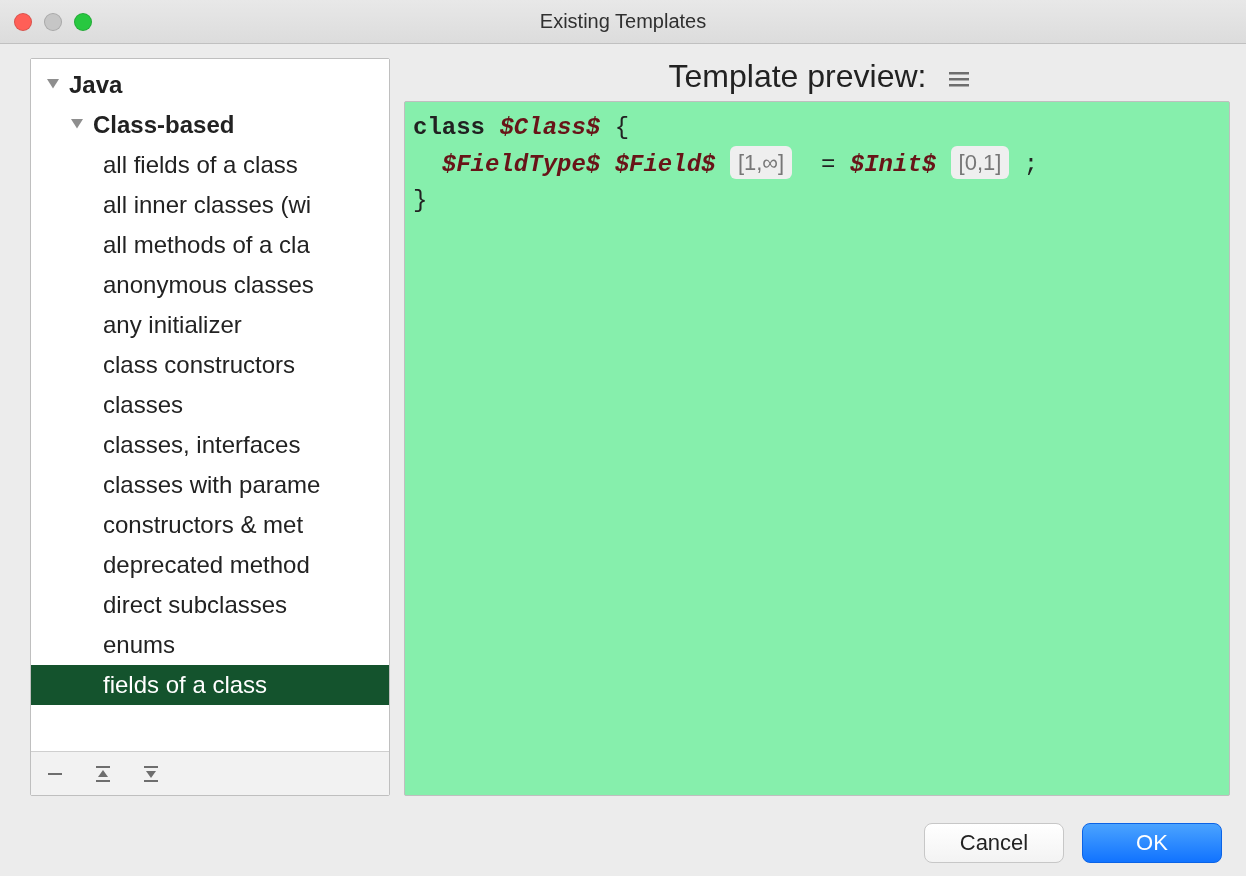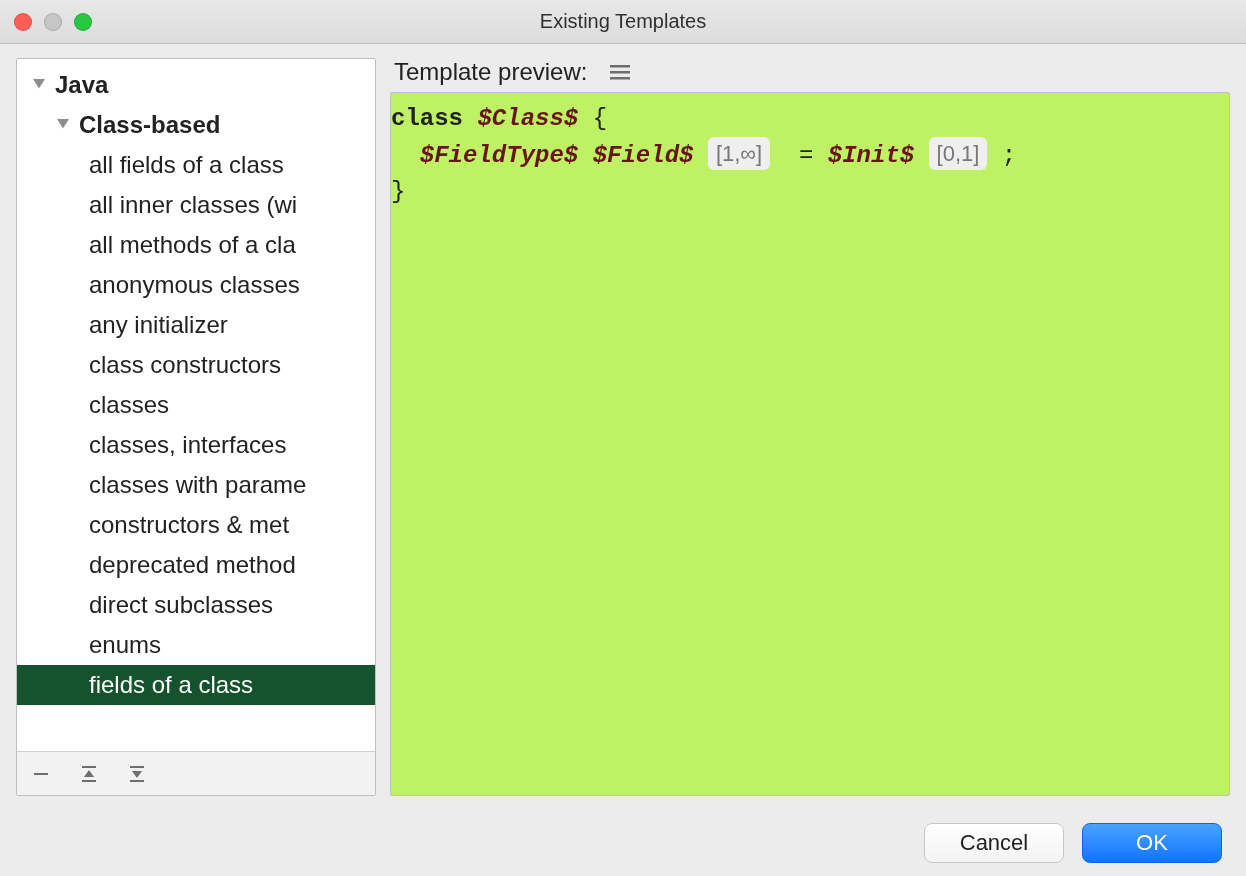--- a/index.html
+++ b/index.html
@@ -51,20 +51,21 @@
     }
 
     
     .left-panel {
       width: 360px;
       display: flex;
       flex-direction: column;
       background: #fff;
       border: 1px solid #bfbfbf;
       border-radius: 2px;
+      margin-left: 14px;
     }
     .tree {
       flex: 1;
       overflow: hidden;
       padding-top: 6px;
       background: #fff;
     }
     .tree-row {
       display: flex;
       align-items: center;
@@ -115,29 +116,30 @@
     .right-panel {
       flex: 1;
       display: flex;
       flex-direction: column;
     }
     .preview-header {
       display: flex;
       align-items: center;
       gap: 23px;
       padding: 0 0 6px 4px;
-      font-size: 24px;
+      font-size: 32px;
       color: #222;
+      justify-content: center;
     }
     .preview-box {
       flex: 1;
-      background: #bef264;
+      background: #86efac;
       border: 1px solid #bfbfbf;
       border-radius: 2px;
-      padding: 8px 0;
+      padding: 8px 8px;
       overflow: auto;
     }
     .code {
       font-family: Menlo, Consolas, "Courier New", monospace;
       font-size: 24px;
       line-height: 1.5;
       color: #222;
       white-space: pre;
     }
     .kw { font-weight: 700; color: #212121; }

